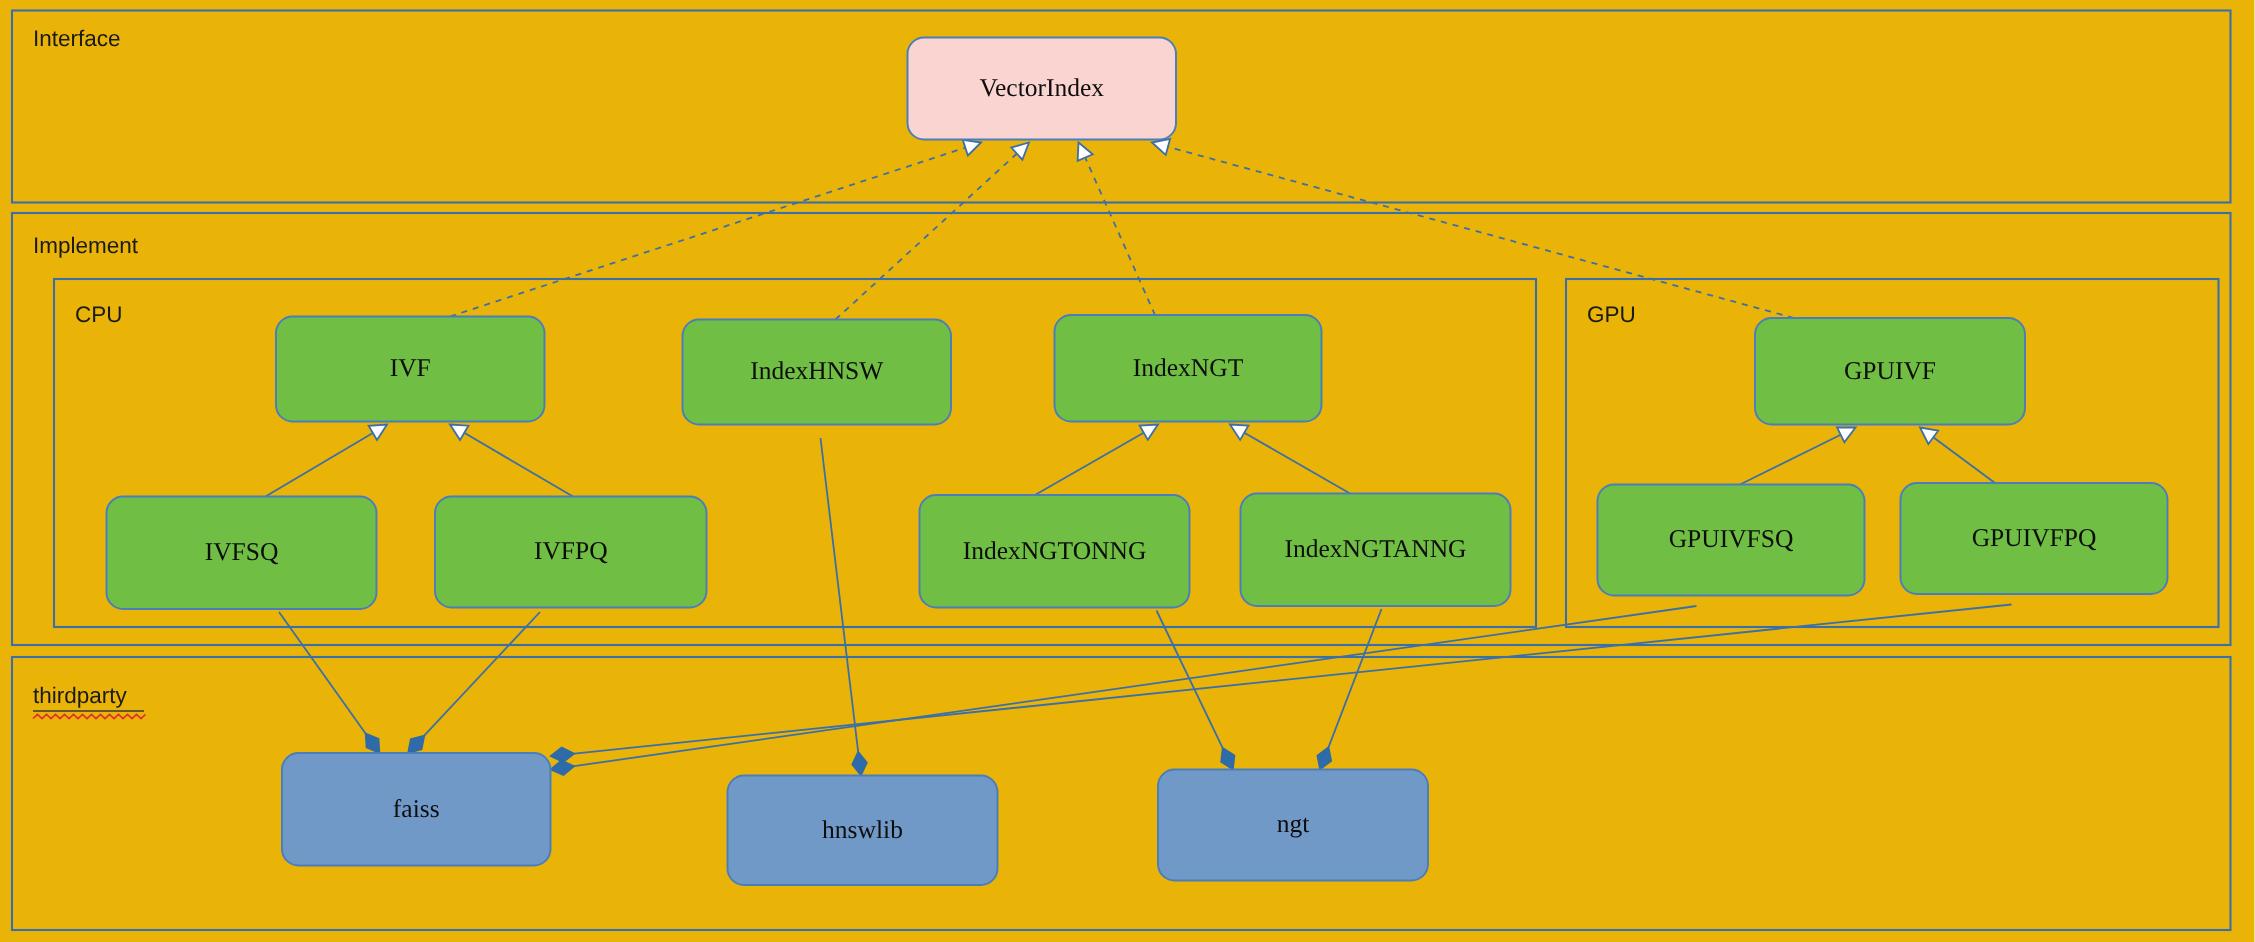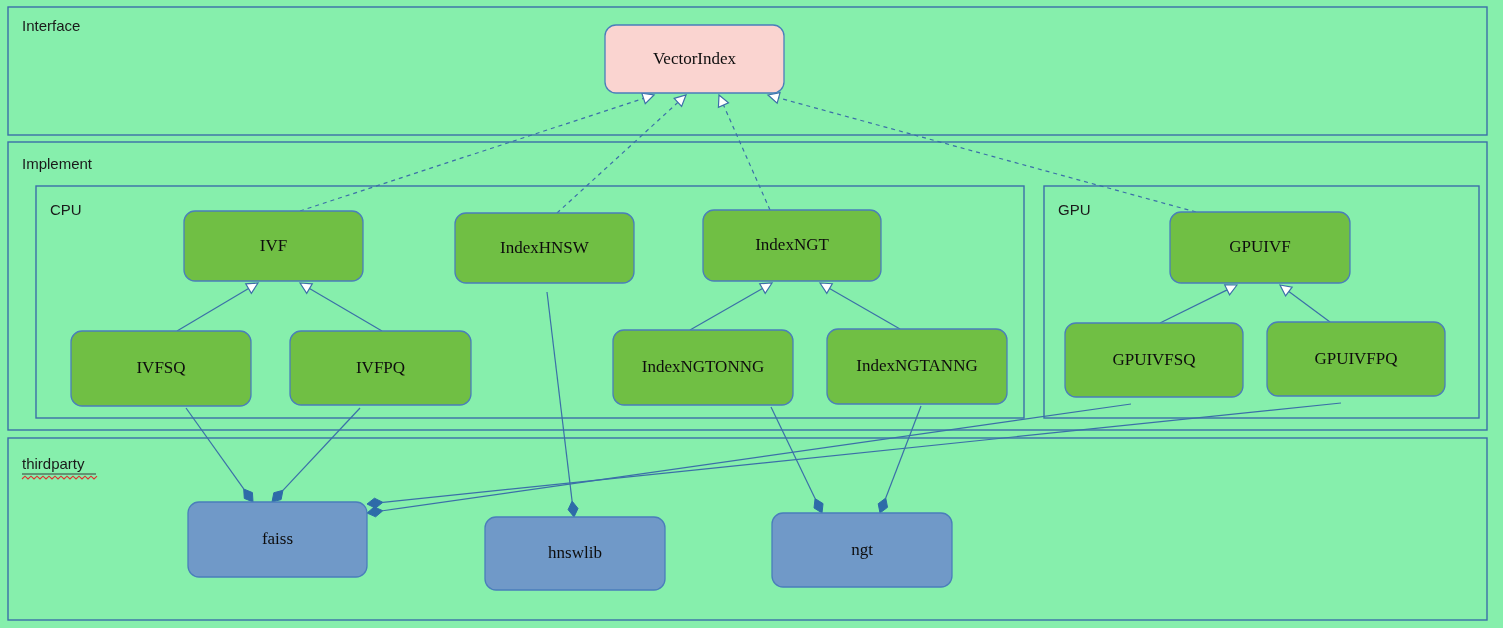--- a/index.html
+++ b/index.html
@@ -4,21 +4,21 @@
 <style>
   html, body {
     margin: 0;
     padding: 0;
     background: #ffffff;
   }
   #stage {
     position: relative;
     width: 1503px;
     height: 628px;
-    background: #86efac;
+    background: #eab308;
     overflow: hidden;
     font-family: "Liberation Serif", serif;
   }
   #diagram {
     position: absolute;
     top: 0;
     left: 0;
     width: 1503px;
     height: 628px;
   }

